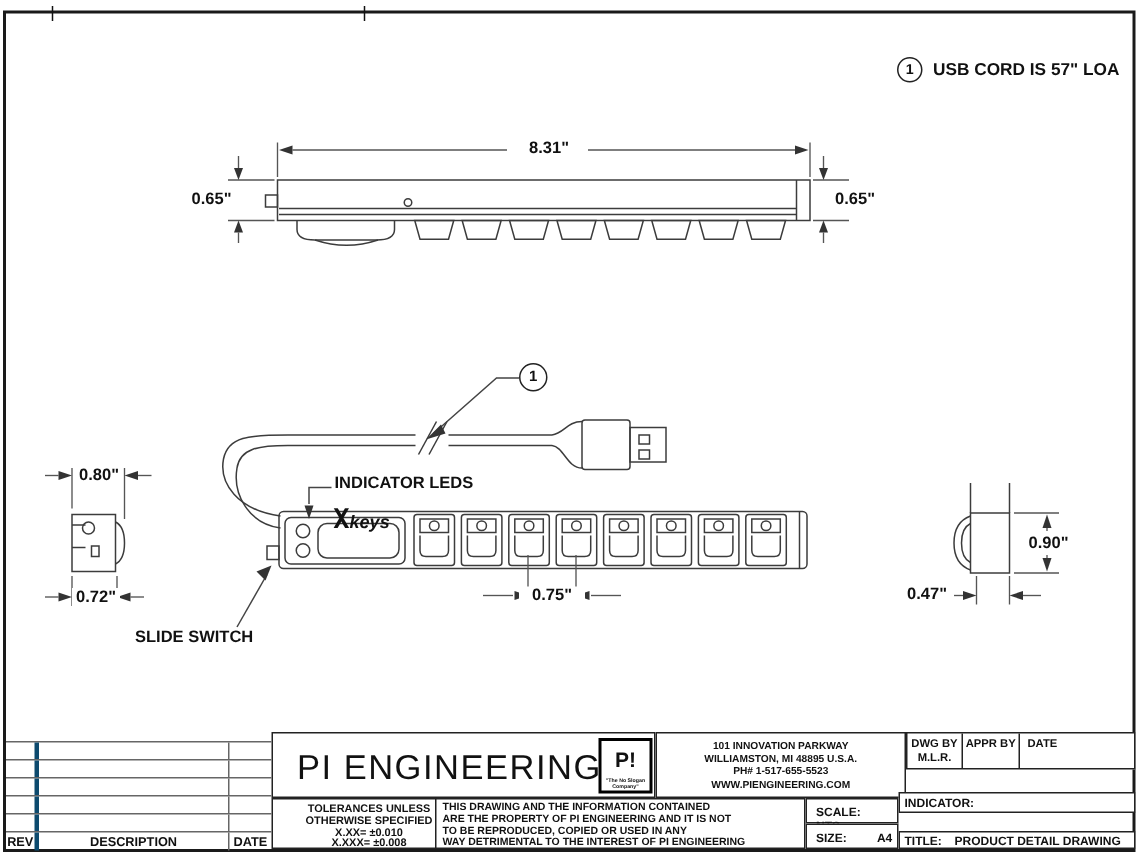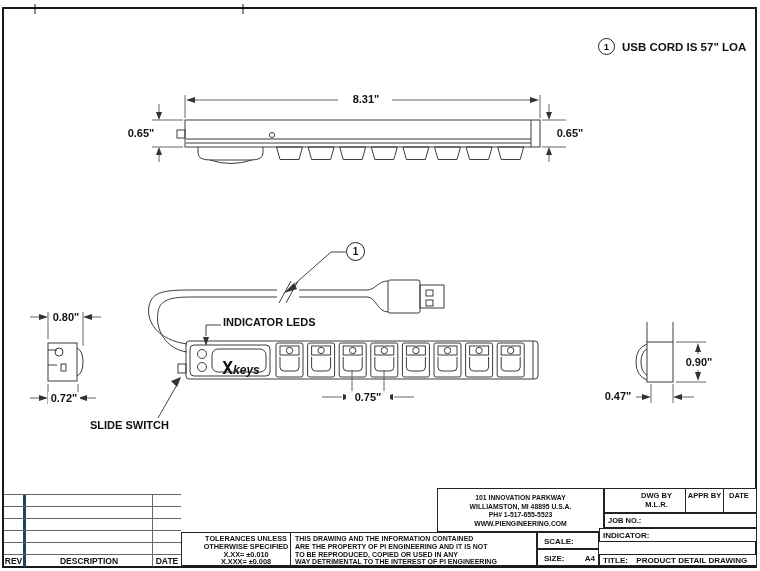--- a/index.html
+++ b/index.html
@@ -254,21 +254,21 @@
 
   <div class="dim" style="left:341px;top:93px;width:50px;">8.31"</div>
   <div class="dim" style="left:124px;top:127px;width:34px;">0.65"</div>
   <div class="dim" style="left:552px;top:127px;width:36px;">0.65"</div>
 
   <div class="balloon dwg-balloon">1</div>
   <div class="callout" style="left:223px;top:316px;">INDICATOR LEDS</div>
   <div class="callout" style="left:90px;top:419px;">SLIDE SWITCH</div>
   <div class="dim" style="left:346px;top:391px;width:44px;">0.75"</div>
 
-  <div style="position:absolute;left:218px;top:357px;width:46px;text-align:center;white-space:nowrap;">
+  <div style="position:absolute;left:218px;top:336px;width:46px;text-align:center;white-space:nowrap;">
     <span style="font-size:18px;font-weight:bold;font-family:'DejaVu Sans Mono',monospace;">X</span><span style="font-size:12px;font-weight:bold;font-style:italic;">keys</span>
   </div>
 
   <div class="dim" style="left:50px;top:311px;width:32px;">0.80"</div>
   <div class="dim" style="left:48px;top:392px;width:32px;">0.72"</div>
   <div class="dim" style="left:681px;top:356px;width:36px;">0.90"</div>
   <div class="dim" style="left:602px;top:390px;width:32px;">0.47"</div>
 
   <div class="revtable">
     <div class="revrow">
@@ -296,42 +296,48 @@
         <div class="rc2"></div>
         <div class="rc3"></div>
       </div>
     <div class="revrow">
       <div class="rc1 revhead">REV</div>
       <div class="rc2 revhead">DESCRIPTION</div>
       <div class="rc3 revhead">DATE</div>
     </div>
   </div>
 
+  <div class="tb company-box">
+    <div class="company-text">PI ENGINEERING</div>
+    <div class="pilogo">
+      <span class="mark">P!</span>
+      <span class="tag">"The No Slogan Company"</span>
+    </div>
+  </div>
 
   <div class="tb addr-box">
     <div>101 INNOVATION PARKWAY</div>
     <div>WILLIAMSTON, MI 48895 U.S.A.</div>
     <div>PH# 1-517-655-5523</div>
     <div>WWW.PIENGINEERING.COM</div>
   </div>
 
   <div class="tb dwg-box">
-    <div class="dwg-c" style="width:58px;margin-left:23px;">
+    <div class="dwg-c" style="width:37px;">
       <span>DWG BY</span><br>
       <span>M.L.R.</span>
     </div>
     <div class="dwg-c" style="width:38px;">
       <span>APPR BY</span>
     </div>
     <div class="dwg-c" style="flex:1;border-right:none;text-align:left;padding-left:5px;">
       <span>DATE</span>
     </div>
   </div>
 
-  <div class="tb job-box">JOB NO.:</div>
 
   <div class="tb cust-box">INDICATOR:</div>
 
 
   <div class="tb title-box">
     <span>TITLE:</span>
     <span class="spacer" style="width:4px;"></span>
     <span>PRODUCT DETAIL DRAWING</span>
   </div>
 

